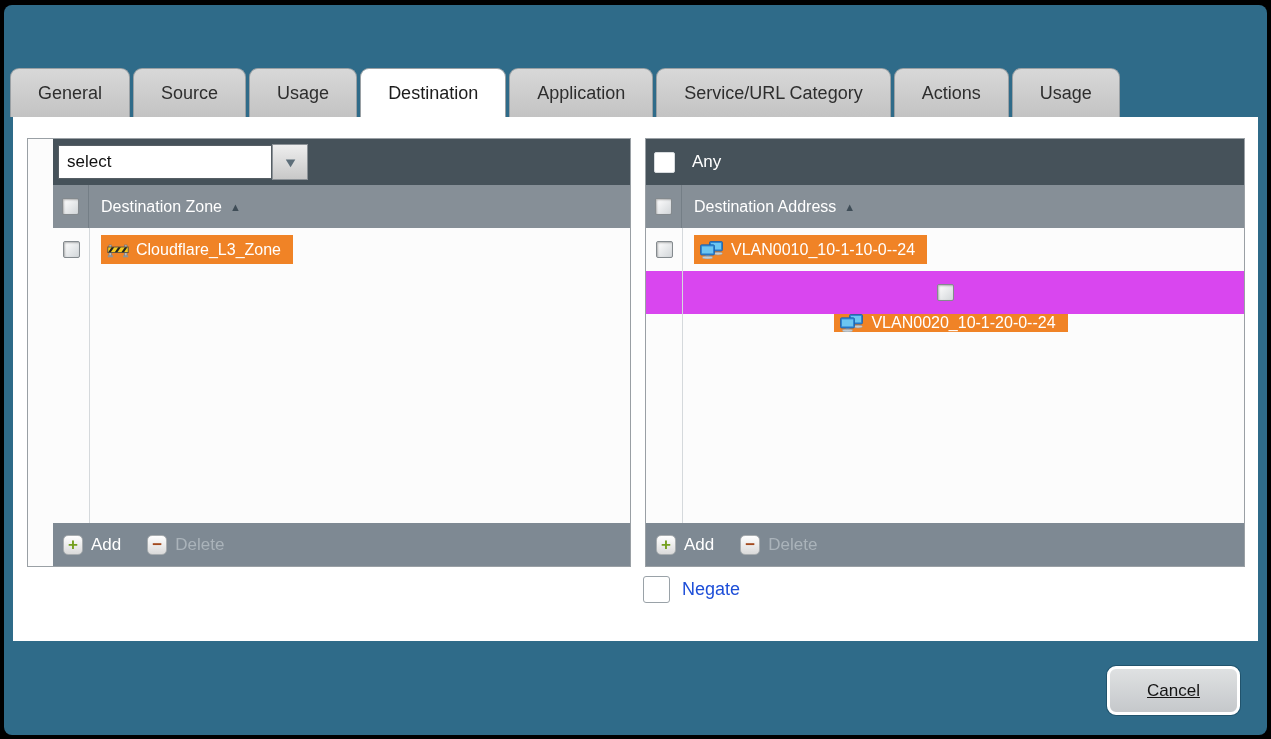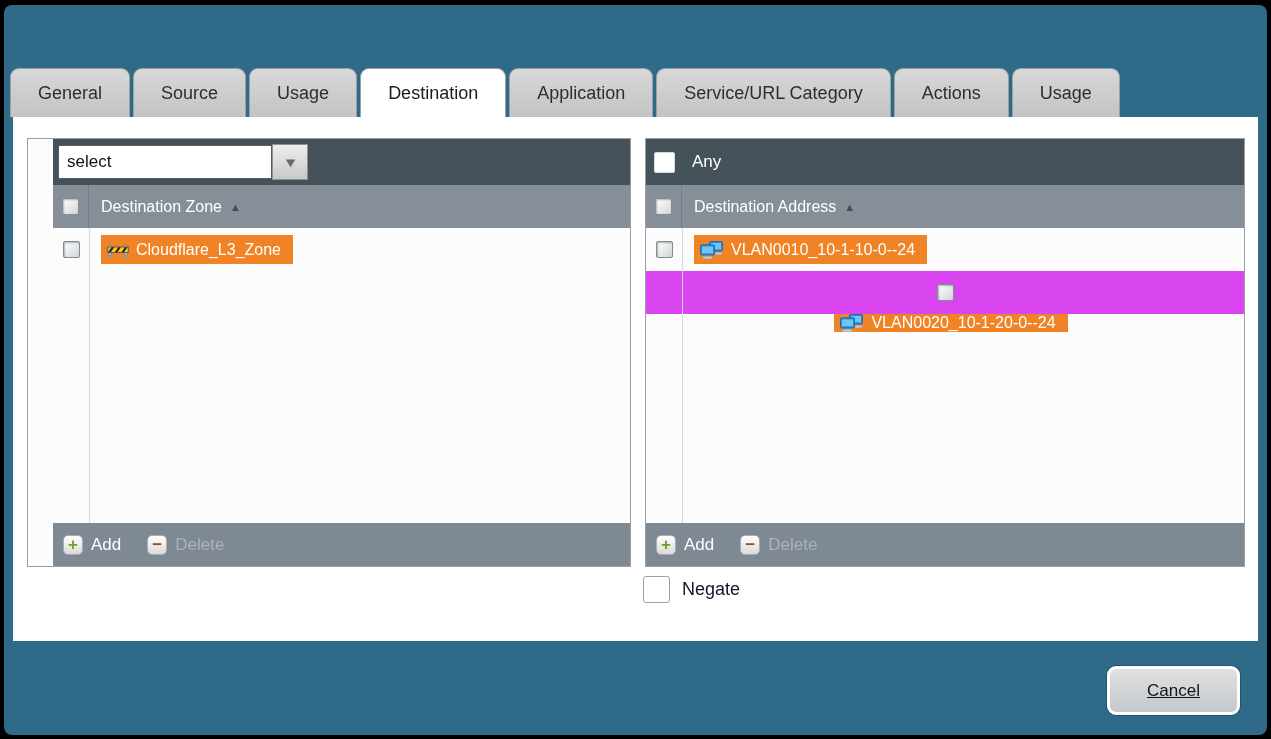--- a/index.html
+++ b/index.html
@@ -63,21 +63,21 @@
   .mini { width:20px; height:20px; border-radius:5px; border:1px solid #a8adb0;
     background:linear-gradient(#ffffff,#dadada); display:grid; place-items:center;
     font-weight:bold; font-size:17px; line-height:1; }
   .mini.plus  { color:#74a01e; }
   .mini.minus { color:#a34a1e; }
   .action-label { color:#ffffff; font-size:17px; }
   .action.disabled .action-label { color:#aab3ba; }
 
   .negate { position:absolute; left:630px; top:459px; display:flex; align-items:center; gap:12px; }
   .cb-negate { width:27px; height:27px; background:#fff; border:1px solid #9aa2a8; border-radius:3px; cursor:pointer; }
-  .negate-label { font-size:18px; color:#0f172a;text-align:right; }
+  .negate-label { font-size:18px; color:#1d4ed8;text-align:right; }
 
   
   .btnrow { position:absolute; top:661px; right:27px; display:flex; gap:11px; }
   .btn { width:133px; height:49px; border-radius:9px; border:3px solid #fff; font-size:17px;
     color:#141414; cursor:pointer; font-family:inherit; box-shadow:0 0 0 1px rgba(10,40,55,.35); }
   .btn.ok { background:#6f9cb4; }
   .btn.cancel { background:linear-gradient(#dfe1e2,#c5c8cb);text-decoration:underline; }
 </style>
 </head>
 <body>

